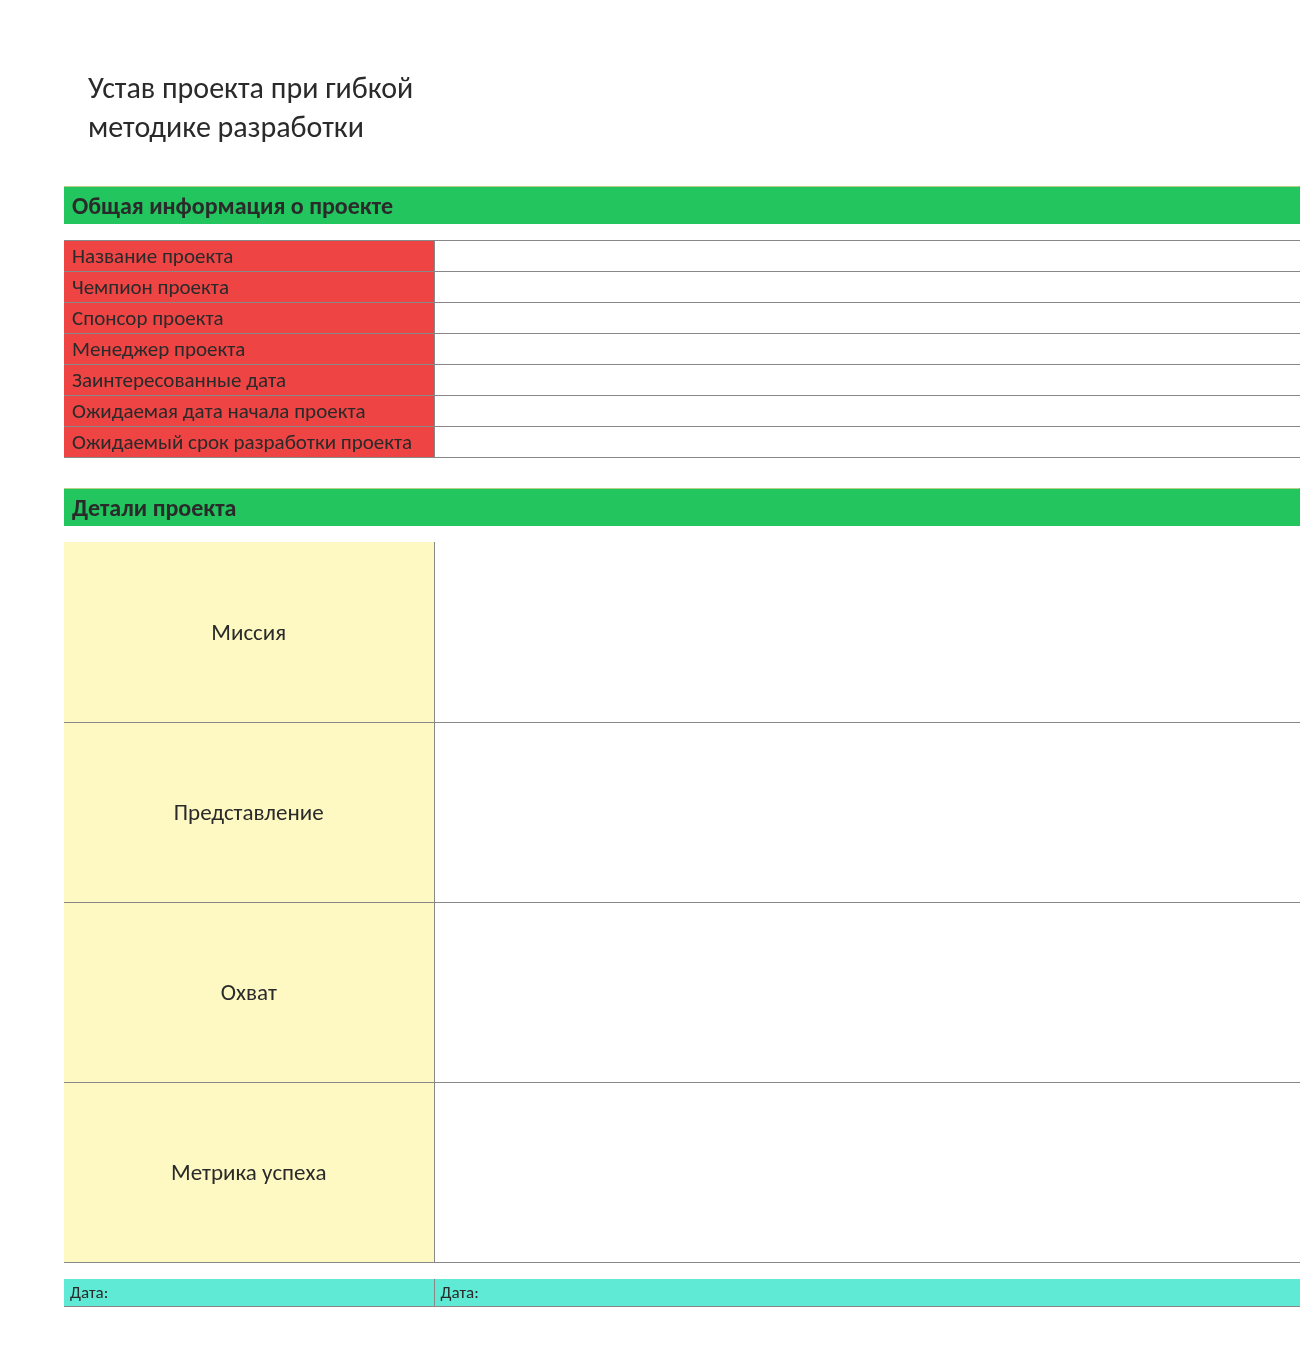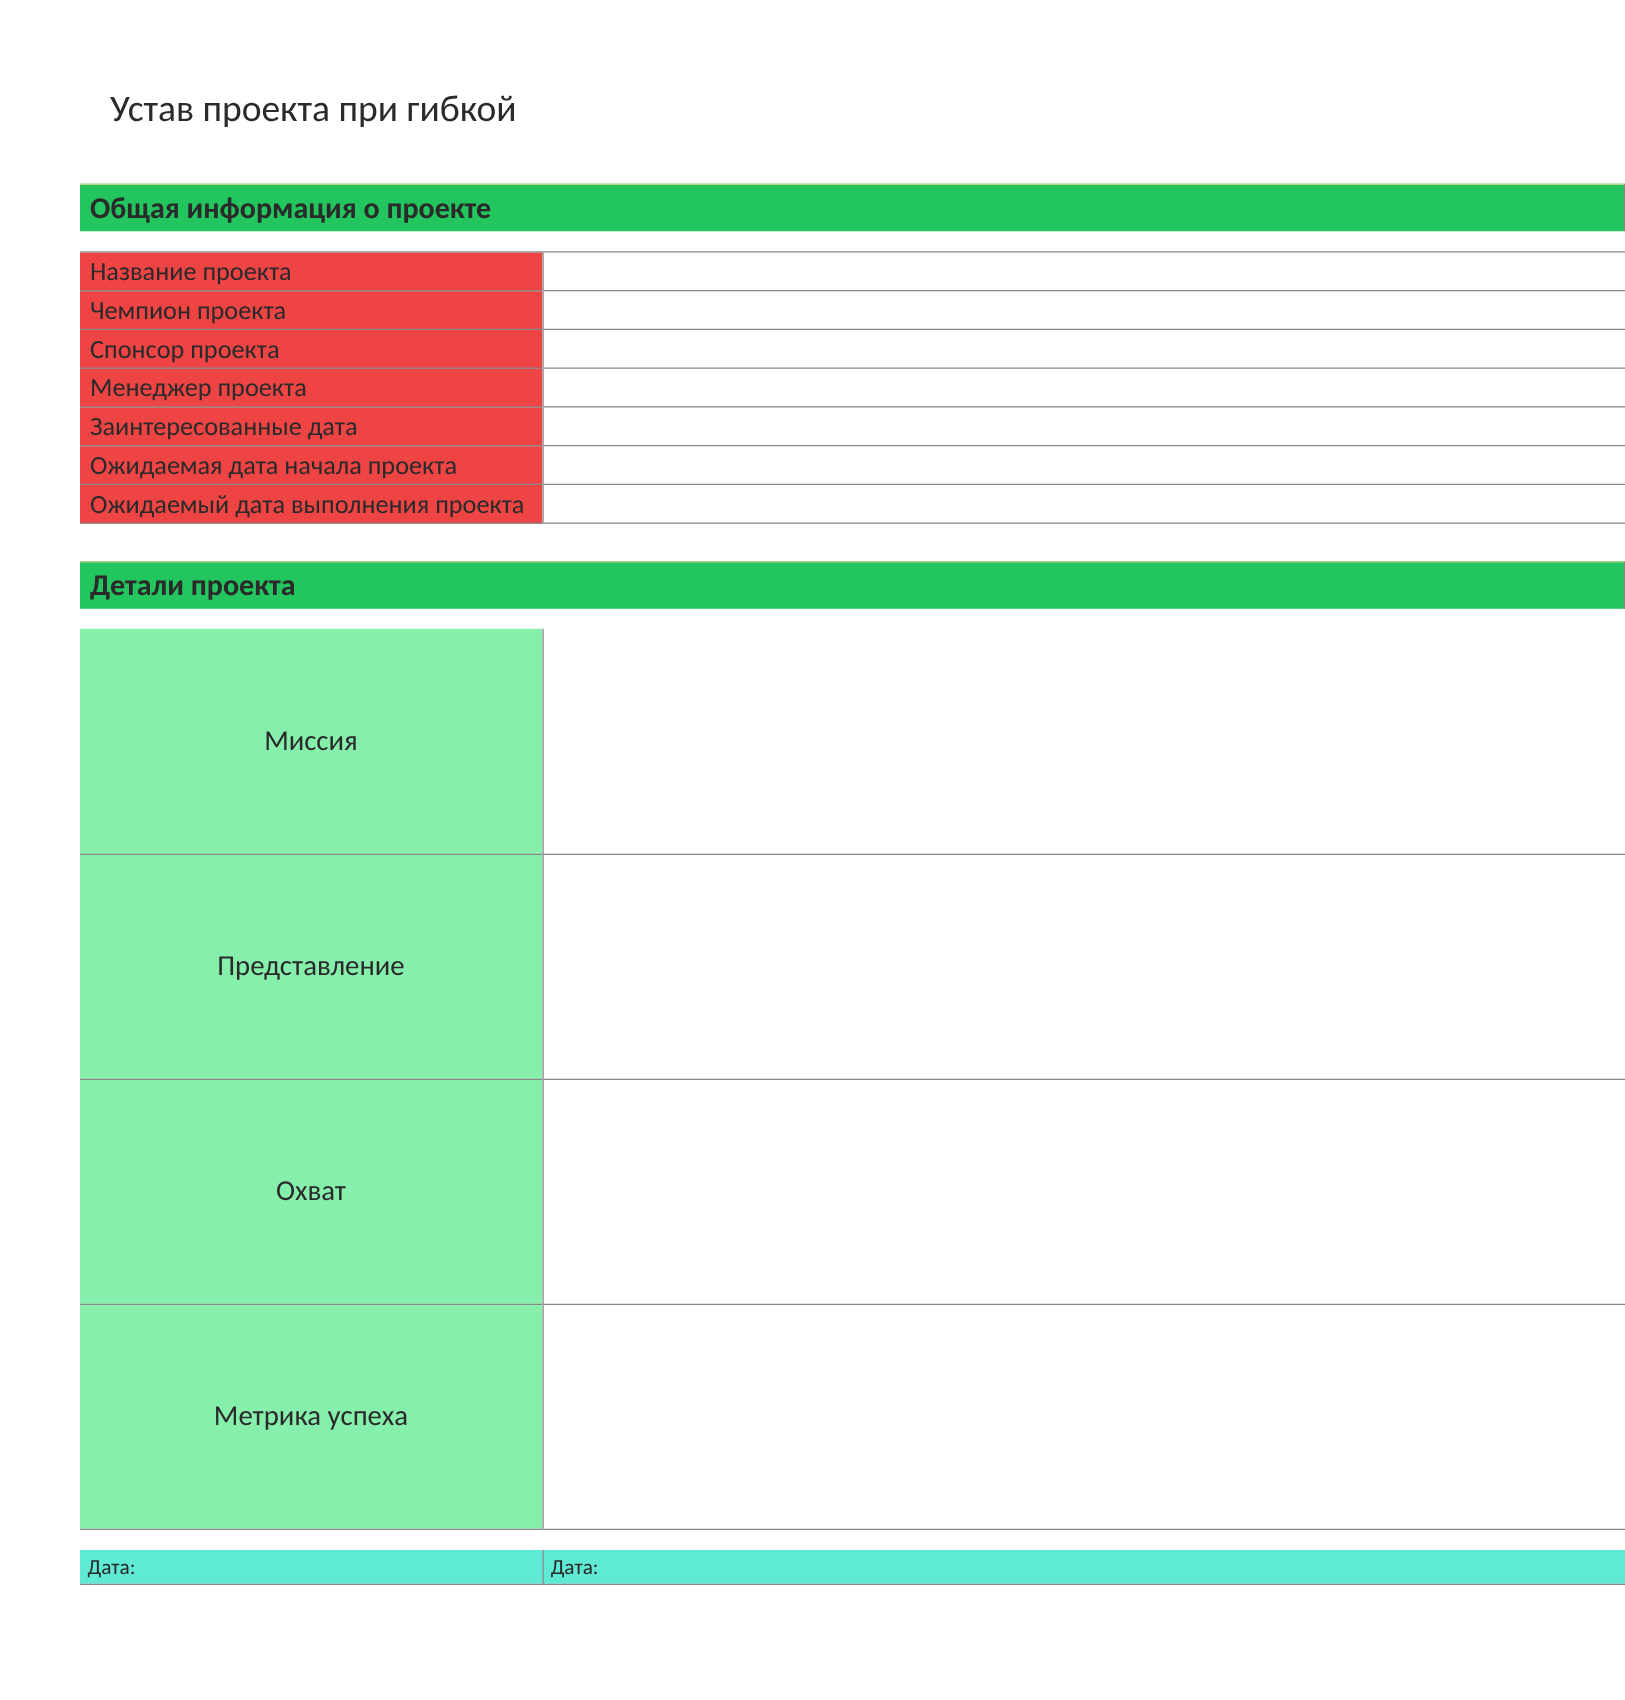--- a/index.html
+++ b/index.html
@@ -65,21 +65,21 @@
     .details-table tr {
       border-bottom: 1px solid #888;
     }
     .details-table td.dlabel {
       font-size: 23px;
       text-align: center;
       height: 180px;
       width: 370px;
       border-right: 1px solid #888;
       vertical-align: middle;
-      background: #86efac;
+      background: #fef9c3;
     }
     .details-table td.dvalue {
       border-right: 1px solid #888;
       background: #fff;
     }
     .details-table tr:first-child td {
       border-top: none;
     }
     .date-row {
       width: 100%;
@@ -96,20 +96,21 @@
     .date-row td:last-child {
       width: auto;
     }
   </style>
 </head>
 <body>
 
 <div class="page">
   <div class="title">
     <span>Устав проекта при гибкой</span><br>
+    <span>методике разработки</span>
   </div>
 
   <div class="section-header">Общая информация о проекте</div>
   <table class="info-table">
     <tbody>
         <tr>
       <td class="label">Название проекта</td>
       <td class="value"></td>
     </tr>
     <tr>
@@ -126,21 +127,21 @@
     </tr>
     <tr>
       <td class="label">Заинтересованные дата</td>
       <td class="value"></td>
     </tr>
     <tr>
       <td class="label">Ожидаемая дата начала проекта</td>
       <td class="value"></td>
     </tr>
     <tr>
-      <td class="label">Ожидаемый дата выполнения проекта</td>
+      <td class="label">Ожидаемый срок разработки проекта</td>
       <td class="value"></td>
     </tr>
   </tbody>
     </table>
 
   <div class="section-header details">Детали проекта</div>
   <table class="details-table">
     <tbody>
         <tr>
       <td class="dlabel">Миссия</td>

